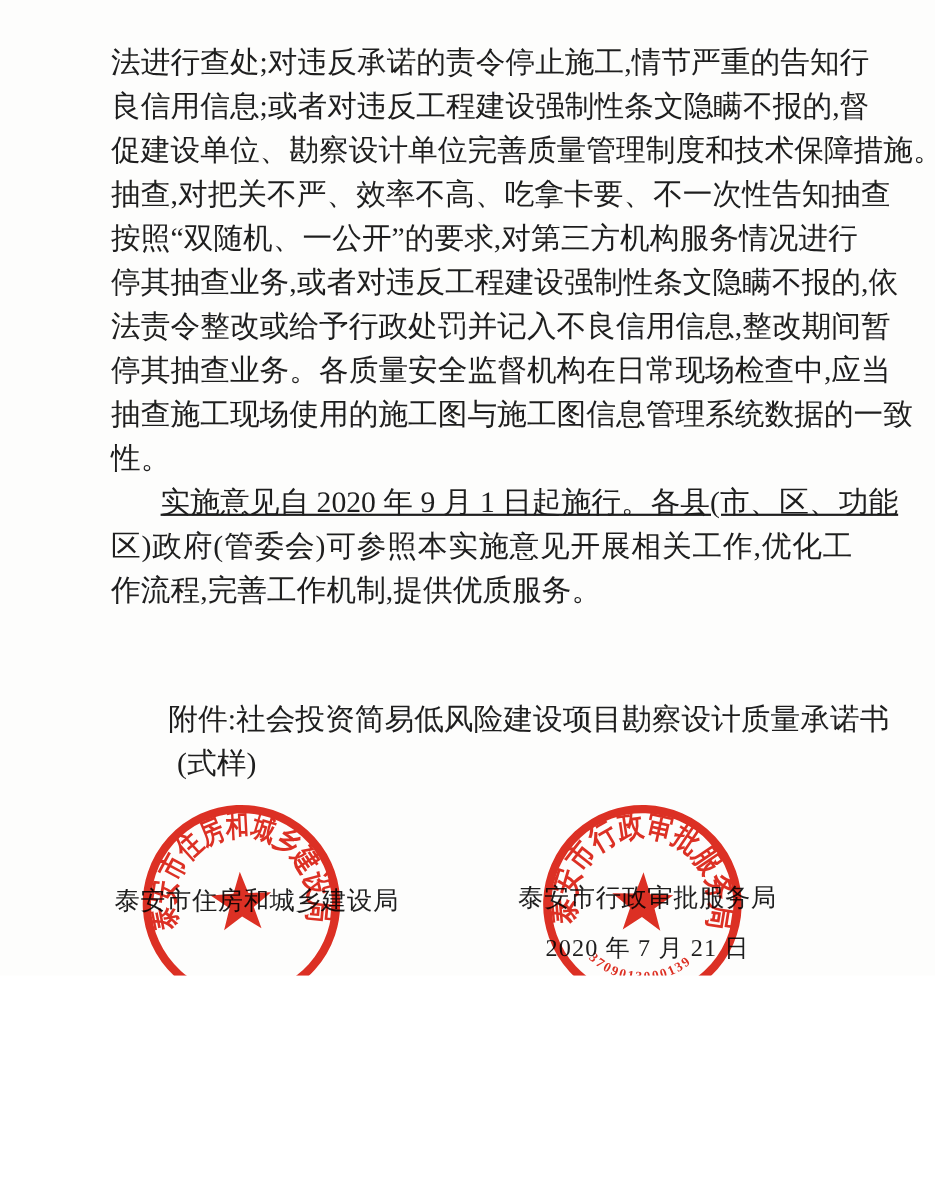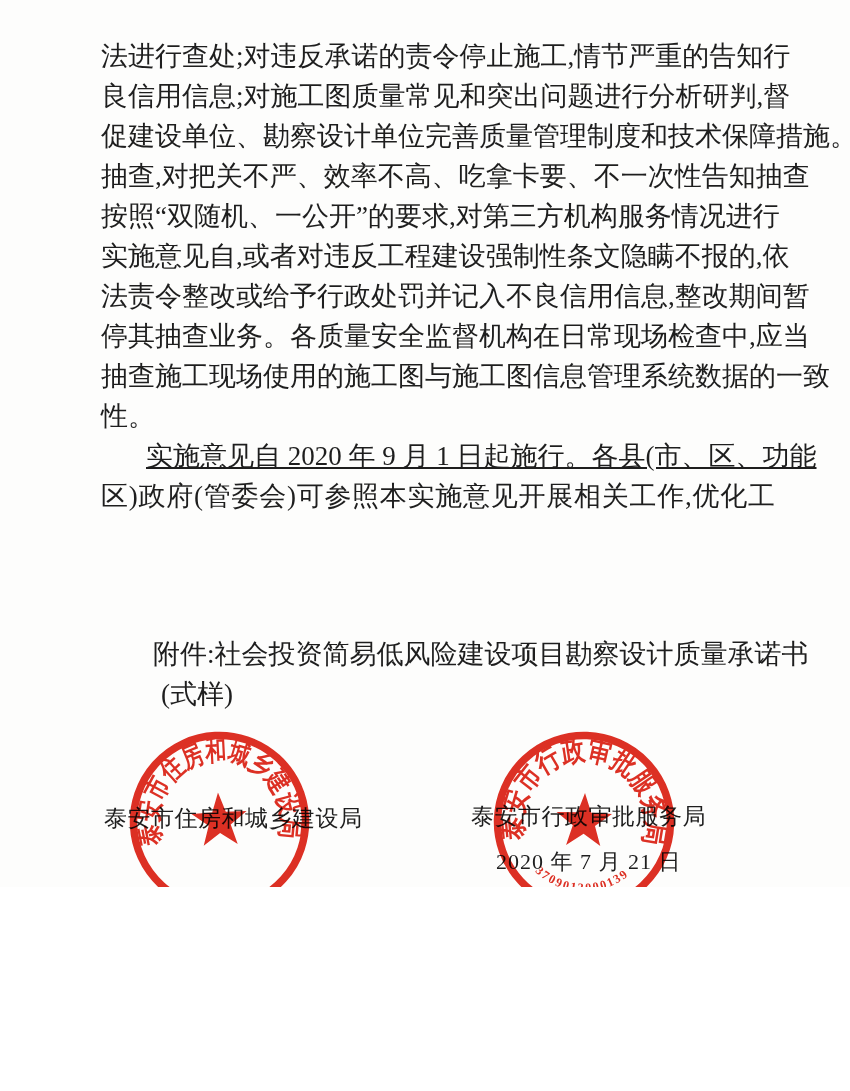--- a/index.html
+++ b/index.html
@@ -84,31 +84,32 @@
     font-weight: bold;
   }
 </style>
 </head>
 <body>
 
 <div class="page">
 
   <div class="body-text">
     <div class="jline">法进行查处;对违反承诺的责令停止施工,情节严重的告知行</div>
-    <div class="jline">良信用信息;对施工图质量常见和突出问题进行分析研判,督</div>
+    <div class="jline">良信用信息;或者对违反工程建设强制性条文隐瞒不报的,督</div>
     <div class="jline">促建设单位、勘察设计单位完善质量管理制度和技术保障措施。</div>
     <div class="jline">抽查,对把关不严、效率不高、吃拿卡要、不一次性告知抽查</div>
     <div class="jline">按照“双随机、一公开”的要求,对第三方机构服务情况进行</div>
-    <div class="jline">实施意见自,或者对违反工程建设强制性条文隐瞒不报的,依</div>
+    <div class="jline">停其抽查业务,或者对违反工程建设强制性条文隐瞒不报的,依</div>
     <div class="jline">法责令整改或给予行政处罚并记入不良信用信息,整改期间暂</div>
     <div class="jline">停其抽查业务。各质量安全监督机构在日常现场检查中,应当</div>
     <div class="jline">抽查施工现场使用的施工图与施工图信息管理系统数据的一致</div>
     <div class="jline short">性。</div>
     <div class="jline indent">实施意见自 2020 年 9 月 1 日起施行。各县(市、区、功能</div>
     <div class="jline">区)政府(管委会)可参照本实施意见开展相关工作,优化工</div>
+    <div class="jline short">作流程,完善工作机制,提供优质服务。</div>
   </div>
 
   <div class="attachment">
     <div class="att-line1">附件:社会投资简易低风险建设项目勘察设计质量承诺书</div>
     <div class="att-line2">(式样)</div>
   </div>
 
   <div class="org org-left">泰安市住房和城乡建设局</div>
   <div class="org org-right">泰安市行政审批服务局</div>
   <div class="date">2020 年 7 月 21 日</div>

